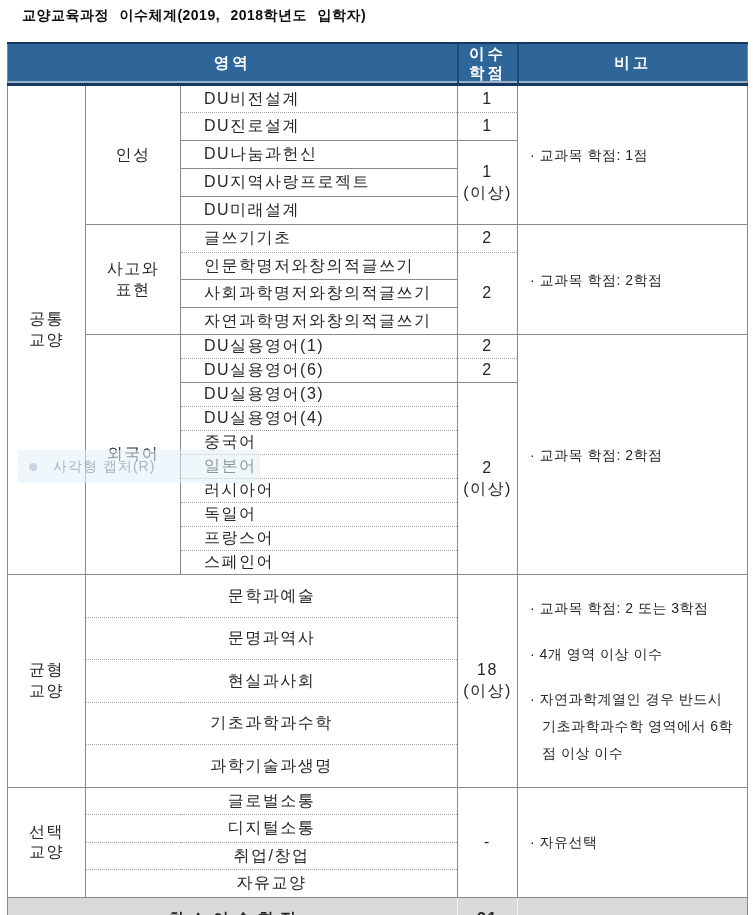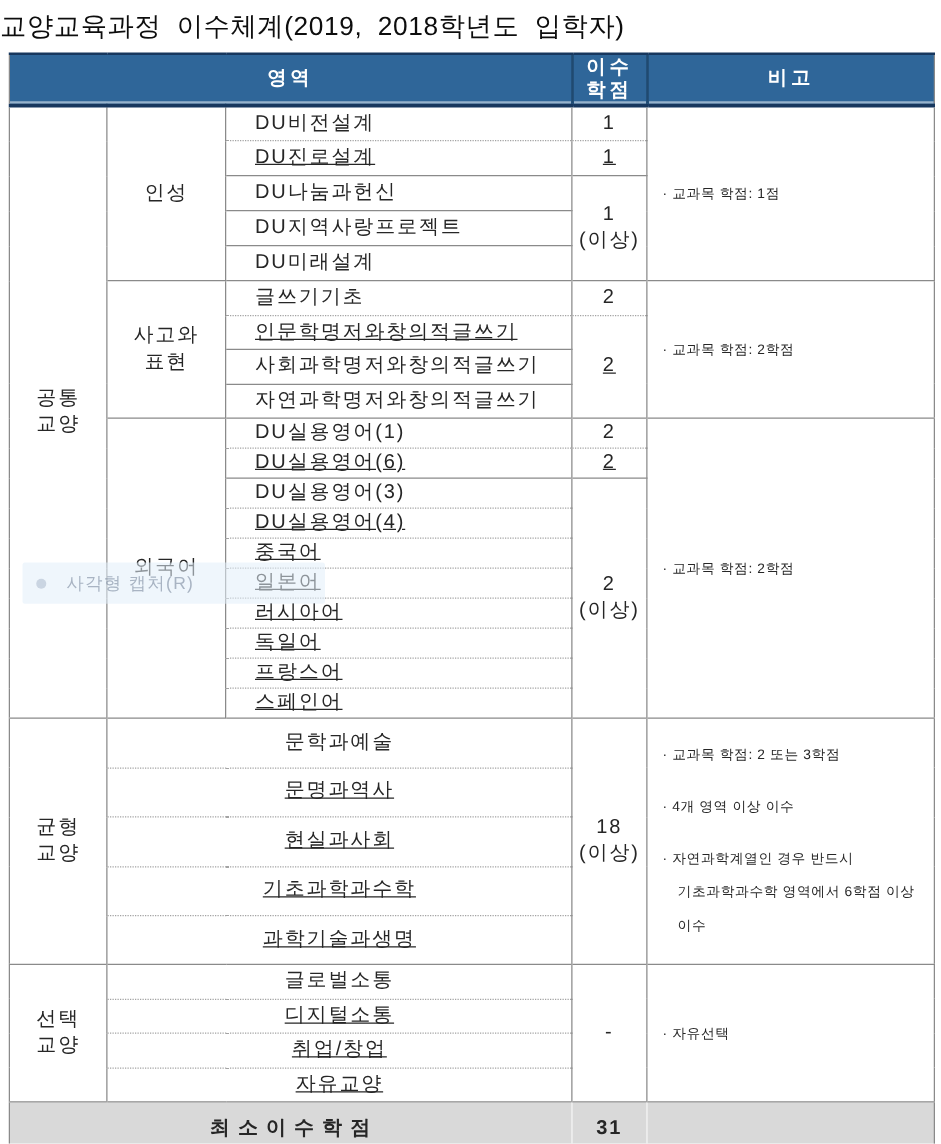--- a/index.html
+++ b/index.html
@@ -1,37 +1,37 @@
 <!DOCTYPE html>
 <html><head>
 <meta charset="utf-8">
 <style>
   html,body{margin:0;padding:0;background:#fff;}
   .page{position:relative;width:753px;height:915px;background:#fff;overflow:hidden;
         font-family:"Liberation Sans","DejaVu Sans",sans-serif;color:#262626;}
-  .title{position:absolute;left:0;top:7px;font-size:21px;font-weight:normal;
+  .title{position:absolute;left:22px;top:7px;font-size:14px;font-weight:bold;
          letter-spacing:0.5px;color:#0d0d0d;word-spacing:6px;}
   table.tbl{position:absolute;left:7px;top:42px;border-collapse:collapse;table-layout:fixed;
             border-left:1px solid #8a8a8a;border-right:1px solid #8a8a8a;border-bottom:3px solid #9b9b9b;}
   
   th{background:#2f6699;color:#ffffff;font-size:15.5px;font-weight:bold;letter-spacing:3px;
      border-top:2px solid #17375e;border-bottom:3px solid #17375e;
      box-shadow:inset 0 -2px 0 rgba(255,255,255,0.5);
      white-space:pre-line;line-height:1.2;vertical-align:middle;text-align:center;}
   th.vsep{border-left:2px solid #204a70;}
   
   td{vertical-align:middle;font-size:16px;letter-spacing:1.5px;color:#262626;
      white-space:pre-line;line-height:1.3;padding:0;}
   .bl{border-left:1px solid #8a8a8a;}
   .bt-s{border-top:1px solid #8a8a8a;}
-  .bt-d{border-top:1px dotted #a3a3a3;text-decoration:underline;}
+  .bt-d{border-top:1px dotted #a3a3a3;}
   .group,.sub,.credit{text-align:center;}
   .course{text-align:left;padding-left:23px;}
   .coursec{text-align:center;}
-  .remark{text-align:left;padding:2px 4px 2px 12px;font-size:11px;letter-spacing:0.5px;}
+  .remark{text-align:left;padding:2px 4px 2px 12px;font-size:14px;letter-spacing:0.5px;}
   .ritem{padding-left:12px;text-indent:-12px;line-height:27px;}
   
   .h-hd{height:41px;margin-left:28px;} .h-in{height:28px;} .h-th{height:27.5px;} .h-fo{height:24px;}
   .h-ba{height:27.6px;} .h-el{height:27.5px;} .h-s1{height:44px;}
   
   tr.sum td{background:#d9d9d9;font-weight:bold;}
   .sum-label{text-align:center;font-size:16px;letter-spacing:1px;}
   .sum-val{text-align:center;font-size:16px;}
   .sum-remark{text-align:center;font-size:15px;line-height:1.5;letter-spacing:0.5px;}
   .blw{border-left:1px solid #f2f2f2;}

